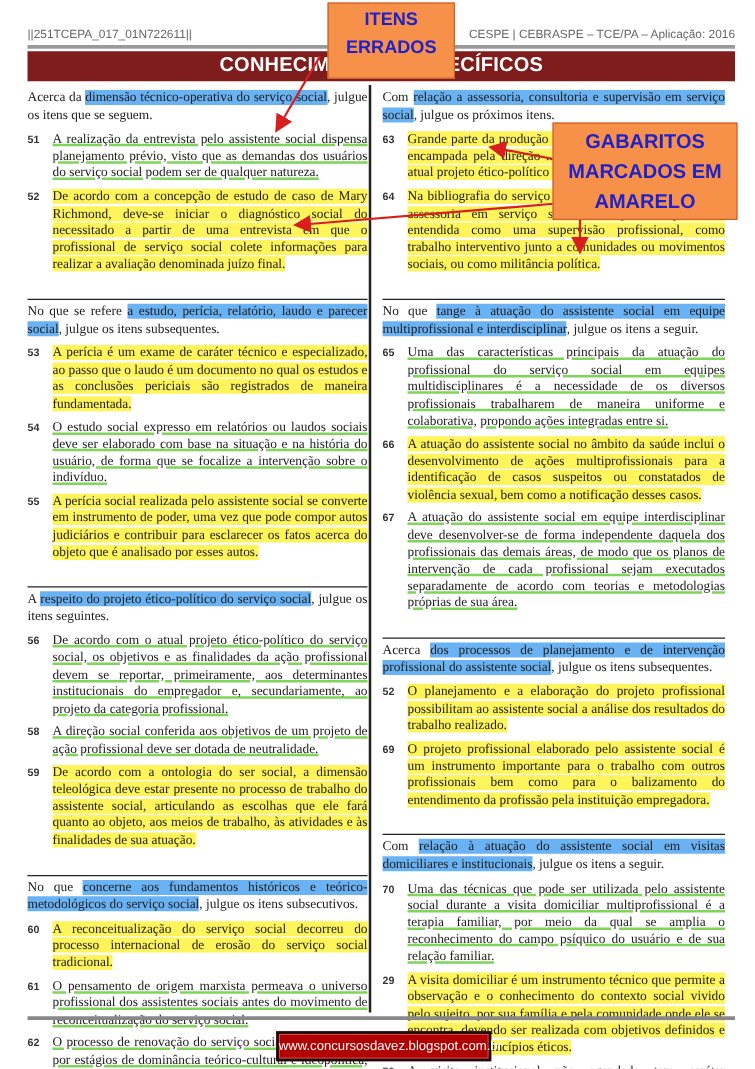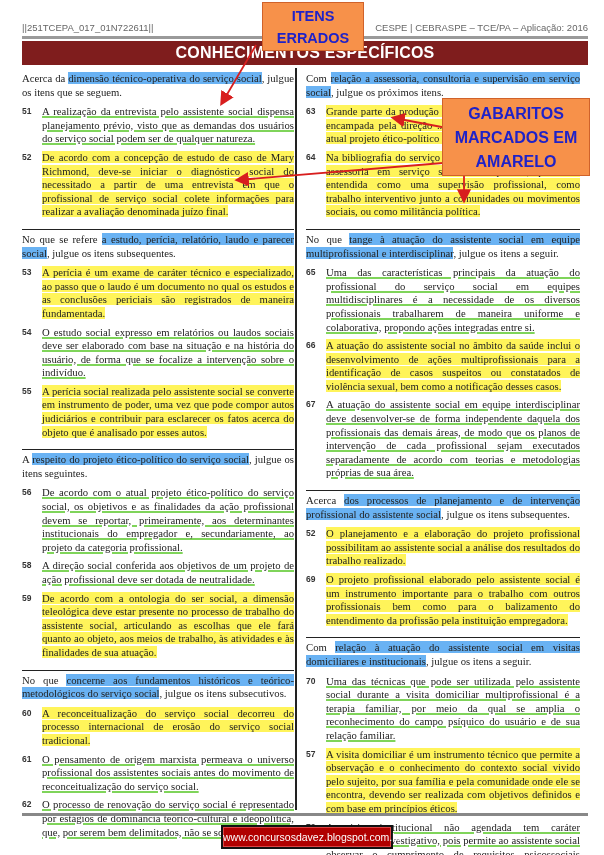--- a/index.html
+++ b/index.html
@@ -10,35 +10,35 @@
   .page-header .left { position: absolute; left: 0; top: 0; }
   .page-header .right { position: absolute; right: 0; top: 0; }
   .header-rule { position: absolute; left: 22px; top: 36px; width: 566px; height: 3px; background: #9a9a9a; }
   .section-bar { position: absolute; left: 22px; top: 41px; width: 566px; height: 24px; background: #7f1d1d; color: #fff; font-family: "Liberation Sans", sans-serif; font-weight: bold; font-size: 16px; text-align: center; line-height: 24px; letter-spacing: 0.2px; }
 
   .col { position: absolute; top: 72px; width: 272px; font-size: 10.7px; line-height: 13.6px; }
   .col-left { left: 22px; }
   .col-right { left: 306px; width: 274px; }
   .col-divider { position: absolute; left: 295px; top: 68px; width: 1.5px; height: 742px; background: #222; }
 
-  .group { border-bottom: 1.5px solid #222; padding-bottom: 5px; margin-bottom: 3px; }
+  .group { border-bottom: 1.5px solid #222; padding-bottom: 15px; margin-bottom: 3px; }
   .group.last { border-bottom: none; }
   .intro { text-align: justify; margin-bottom: 6px; }
   .hl-blue { background: #69b2f3; }
   .item { position: relative; padding-left: 20px; margin-bottom: 5px; text-align: justify; }
   .item .num { position: absolute; left: 0; top: 0; font-family: "Liberation Sans", sans-serif; font-weight: bold; font-size: 8.5px; color: #333; }
   .item .txt { }
   .item.correct .txt { background: #fff45a; }
   .item.wrong .txt { text-decoration: underline; text-decoration-color: #7fd45a; text-decoration-thickness: 1.5px; text-underline-offset: 1px; }
 
   .footer-rule { position: absolute; left: 22px; top: 813px; width: 566px; height: 3px; background: #888; }
   .footer-link { position: absolute; left: 221px; top: 825px; width: 172px; height: 24px; background: #b00000; border: 2px solid #111; box-shadow: inset 0 0 0 1px #d44; color: #fff; font-family: "Liberation Sans", sans-serif; font-size: 10.5px; line-height: 20px; text-align: center; }
 
   .callout { position: absolute; background: #f7914a; border: 1.5px solid #d0622a; color: #1f22c8; font-family: "Liberation Sans", sans-serif; font-weight: bold; text-align: center; }
-  .callout-errados { left: 262px; top: 2px; width: 102px; height: 49px; font-size: 14.5px; line-height: 22px; padding-top: 2px; }
+  .callout-errados { left: 262px; top: 2px; width: 102px; height: 61px; font-size: 14.5px; line-height: 22px; padding-top: 2px; }
   .callout-gabaritos { left: 442px; top: 98px; width: 148px; height: 78px; font-size: 16px; line-height: 24px; padding-top: 3px; }
 
   svg.arrows { position: absolute; left: 0; top: 0; width: 604px; height: 855px; pointer-events: none; }
 </style>
 </head>
 <body>
 
 <div class="page-header">
   <span class="left">||251TCEPA_017_01N722611||</span>
   <span class="right">CESPE | CEBRASPE – TCE/PA – Aplicação: 2016</span>
@@ -95,21 +95,21 @@
 
   <div class="group">
     <p class="intro"><span>Acerca </span><span class="hl-blue">dos processos de planejamento e de intervenção profissional do assistente social</span><span>, julgue os itens subsequentes.</span></p>
     <div class="item correct"><span class="num">52</span><span class="txt">O planejamento e a elaboração do projeto profissional possibilitam ao assistente social a análise dos resultados do trabalho realizado.</span></div>
     <div class="item correct"><span class="num">69</span><span class="txt">O projeto profissional elaborado pelo assistente social é um instrumento importante para o trabalho com outros profissionais bem como para o balizamento do entendimento da profissão pela instituição empregadora.</span></div>
   </div>
 
   <div class="group last">
     <p class="intro"><span>Com </span><span class="hl-blue">relação à atuação do assistente social em visitas domiciliares e institucionais</span><span>, julgue os itens a seguir.</span></p>
     <div class="item wrong"><span class="num">70</span><span class="txt">Uma das técnicas que pode ser utilizada pelo assistente social durante a visita domiciliar multiprofissional é a terapia familiar, por meio da qual se amplia o reconhecimento do campo psíquico do usuário e de sua relação familiar.</span></div>
-    <div class="item correct"><span class="num">57</span><span class="txt">A visita domiciliar é um instrumento técnico que permite a observação e o conhecimento do contexto social vivido pelo sujeito, por sua família e pela comunidade onde ele se encontra, devendo ser realizada com objetivos definidos e com base em princípios éticos.</span></div>
+    <div class="item correct"><span class="num">29</span><span class="txt">A visita domiciliar é um instrumento técnico que permite a observação e o conhecimento do contexto social vivido pelo sujeito, por sua família e pela comunidade onde ele se encontra, devendo ser realizada com objetivos definidos e com base em princípios éticos.</span></div>
     <div class="item wrong"><span class="num">72</span><span class="txt">A visita institucional não agendada tem caráter inteiramente investigativo, pois permite ao assistente social observar o cumprimento de requisitos psicossociais predefinidos em entrevista estruturada pela equipe interdisciplinar.</span></div>
 
   </div>
 </div>
 
 <div class="footer-rule"></div>
 <div class="footer-link">www.concursosdavez.blogspot.com.br</div>
 
 <svg class="arrows" viewBox="0 0 604 855">
   <defs>

